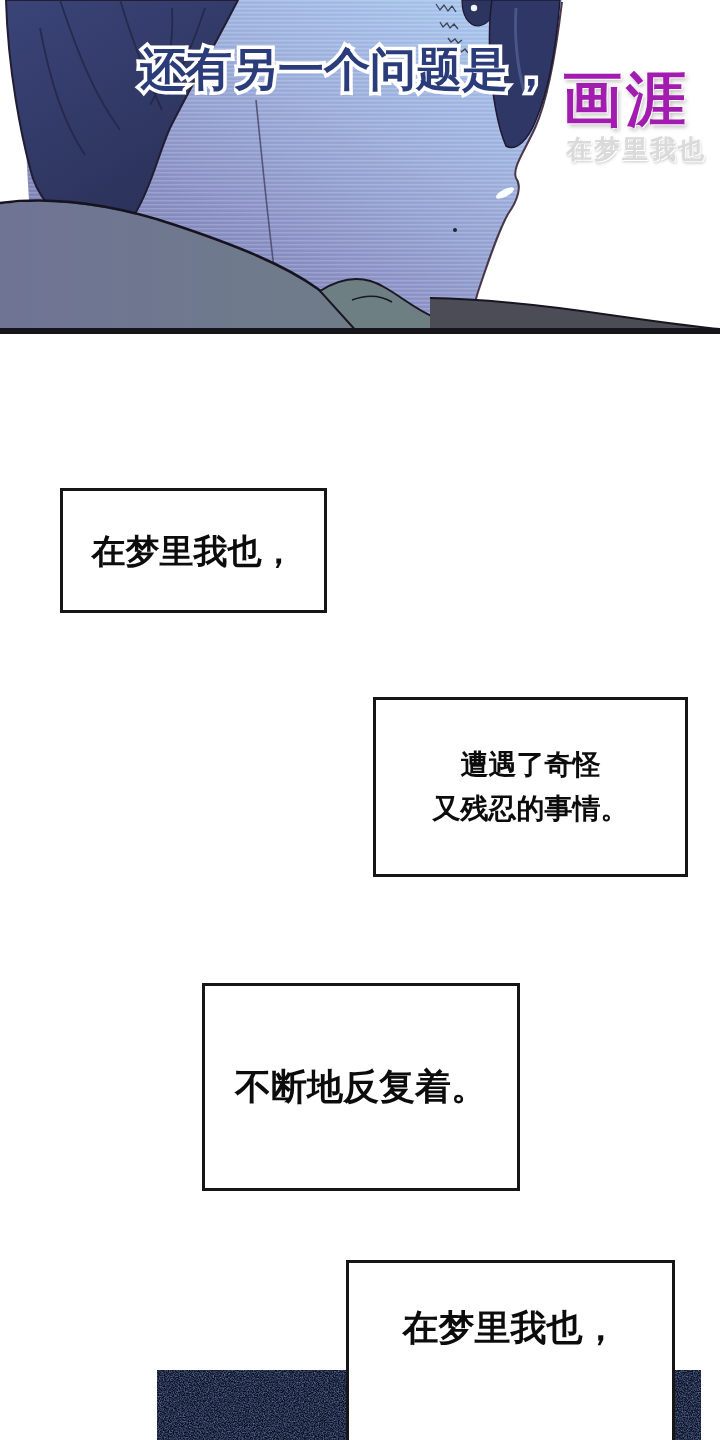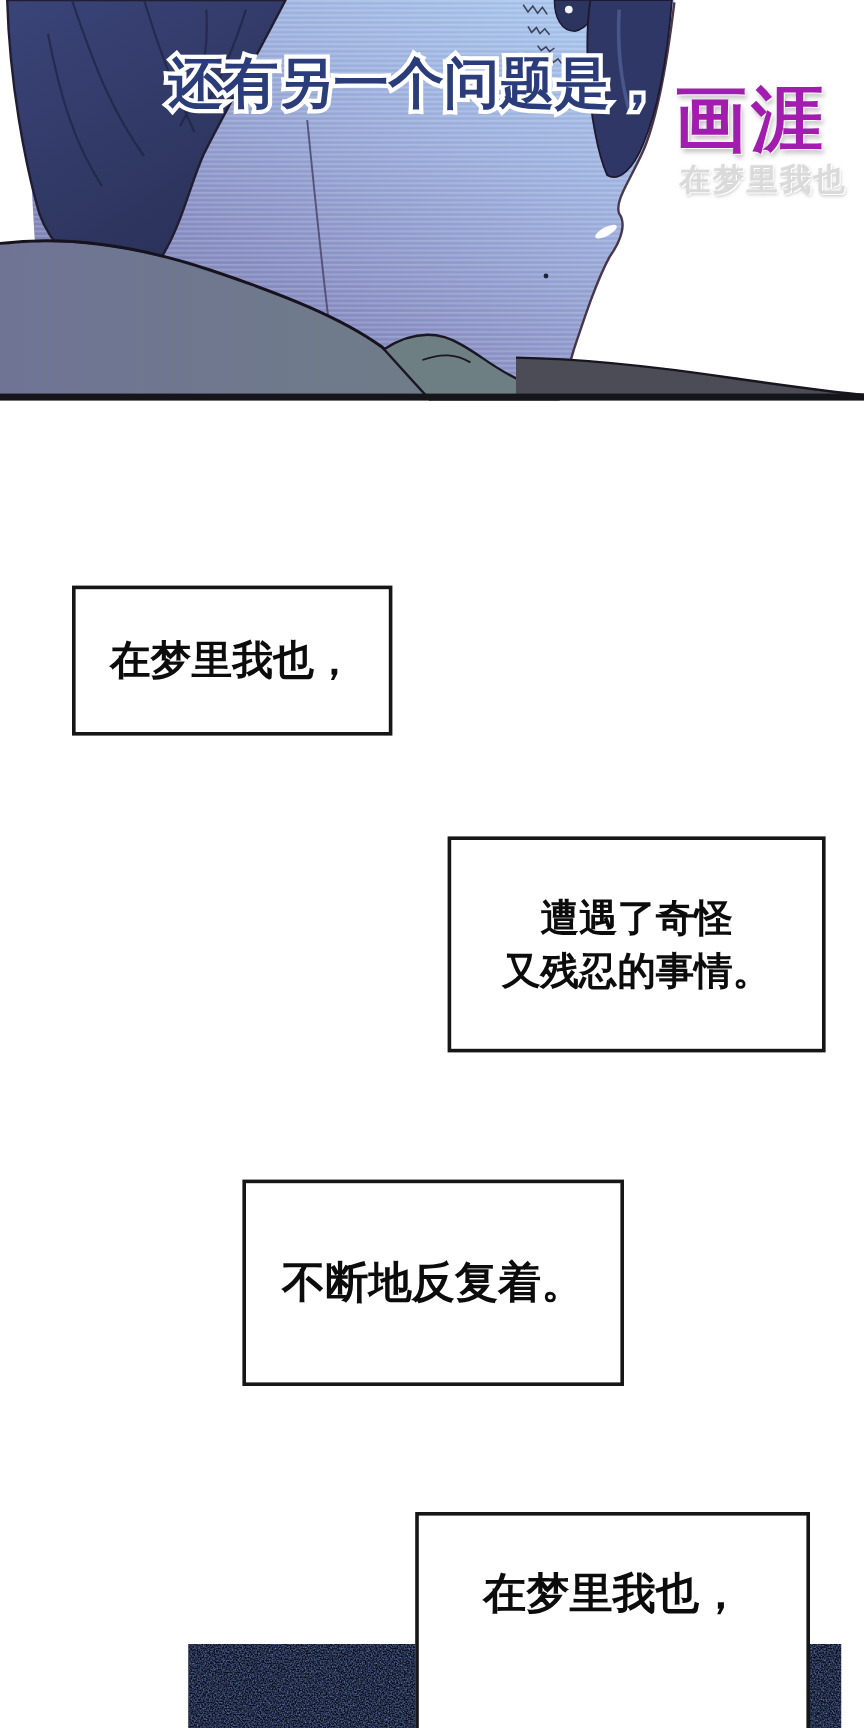--- a/index.html
+++ b/index.html
@@ -32,22 +32,22 @@
     text-shadow:1px 1px 0 #ffffff,1px 2px 3px rgba(150,150,150,.6);
   }
   
   .nbox{
     position:absolute;background:#ffffff;border:3px solid #161616;box-sizing:border-box;
     display:flex;flex-direction:column;align-items:center;justify-content:center;
     color:#0c0c0c;font-weight:700;text-align:center;
   }
   .nbox .line{display:block;white-space:nowrap;}
   .nbox1{left:60px;top:488px;width:267px;height:125px;font-size:34px;line-height:42px;}
-  .nbox2{left:373px;top:697px;width:315px;height:180px;font-size:32px;line-height:44px;}
-  .nbox3{left:202px;top:983px;width:318px;height:172px;font-size:36px;line-height:44px;}
+  .nbox2{left:373px;top:697px;width:315px;height:180px;font-size:28px;line-height:44px;}
+  .nbox3{left:202px;top:983px;width:318px;height:208px;font-size:36px;line-height:44px;}
   .nbox4{
     left:346px;top:1260px;width:329px;height:220px;font-size:36px;line-height:45px;
     justify-content:flex-start;padding-top:42px;
   }
   
   .panel-bottom{
     position:absolute;left:157px;top:1370px;width:544px;height:70px;overflow:hidden;
     background:#0a0f1e;
   }
   .panel-bottom svg{display:block;}

